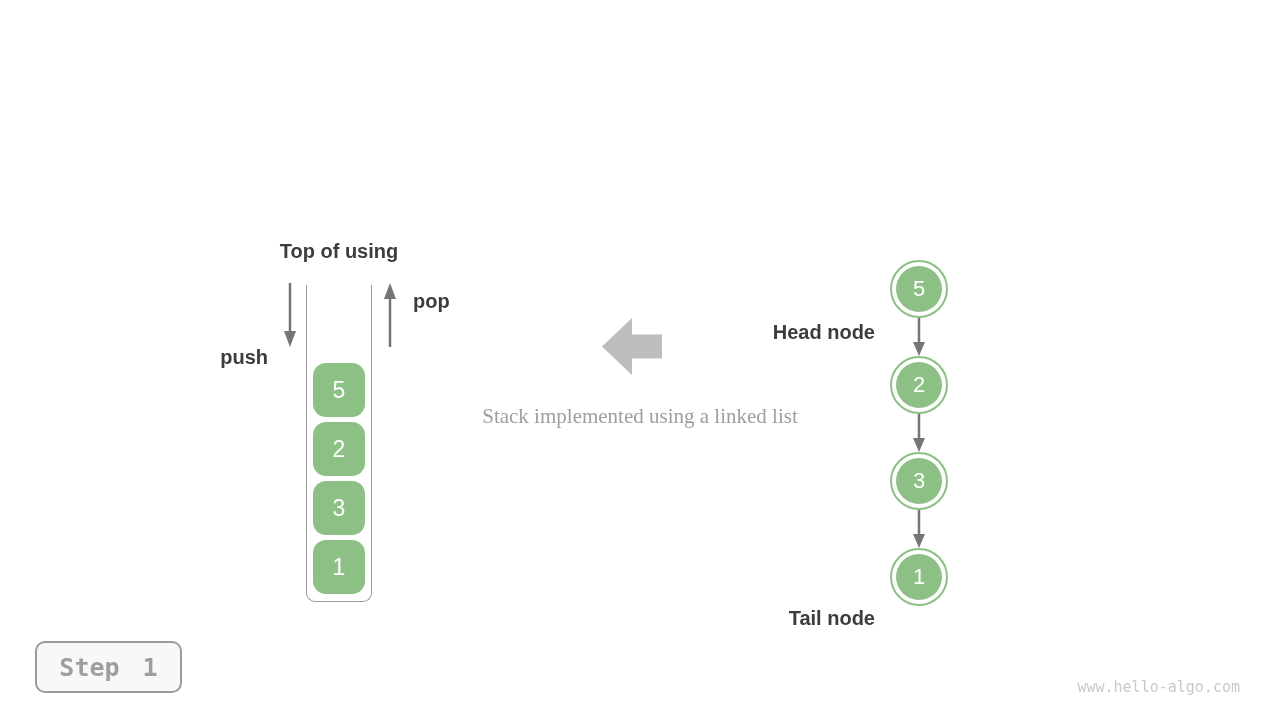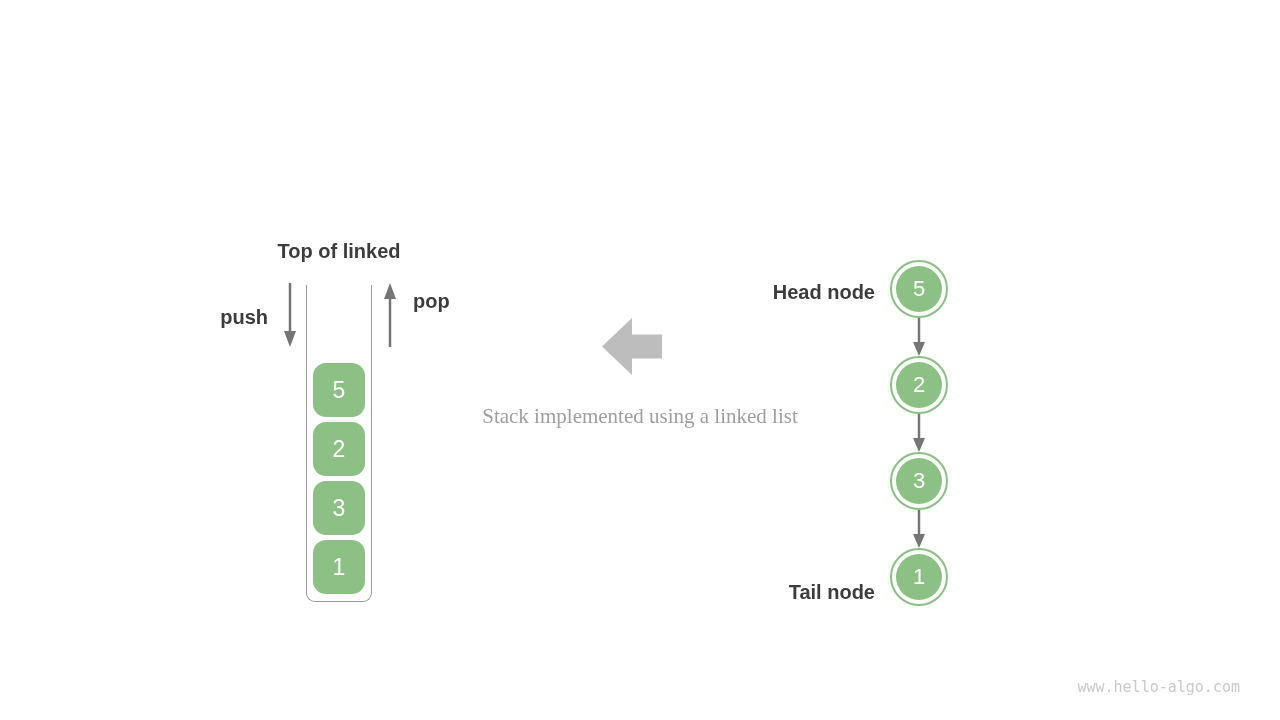--- a/index.html
+++ b/index.html
@@ -3,21 +3,21 @@
 <meta charset="utf-8">
 <style>
   html,body{margin:0;padding:0;background:#ffffff;}
   #stage{
     position:relative;width:1280px;height:720px;background:#ffffff;overflow:hidden;
     font-family:"Liberation Sans",sans-serif;
   }
   .abs{position:absolute;}
   .bold-label{font-weight:700;color:var(--label-dark);font-size:20px;line-height:1.1;}
   .center{text-align:center;}
-  .right{text-align:right;}
+  .right{text-align:right;margin-top:40px;}
 
   
   #stack-container{
     left:306px;top:285px;width:66px;height:317px;box-sizing:border-box;
     border-left:1.5px solid var(--container-border);
     border-right:1.5px solid var(--container-border);
     border-bottom:1.5px solid var(--container-border);
     border-bottom-left-radius:9px;border-bottom-right-radius:9px;
     display:flex;flex-direction:column;justify-content:flex-end;align-items:center;
     gap:5px;padding-bottom:7px;
@@ -54,21 +54,21 @@
   #watermark{
     left:1036px;top:678px;width:204px;text-align:right;
     font-family:"DejaVu Sans Mono",monospace;font-size:15px;color:var(--watermark-gray);
   }
 </style>
 </head>
 <body>
 
 <div id="stage">
 
-  <div class="abs bold-label center" style="left:239px;top:240px;width:200px;">Top of linked</div>
+  <div class="abs bold-label center" style="left:239px;top:240px;width:200px;">Top of using</div>
 
   <div class="abs bold-label right" style="left:188px;top:306px;width:80px;text-align:right;">push</div>
 
   <svg class="abs arrow-svg" style="left:282px;top:283px;" width="16" height="66" viewBox="0 0 16 66">
     <line x1="8" y1="0" x2="8" y2="50" stroke="currentColor" stroke-width="2.5"></line>
     <polygon points="2,48 14,48 8,64" fill="currentColor"></polygon>
   </svg>
 
   <svg class="abs arrow-svg" style="left:382px;top:283px;" width="16" height="66" viewBox="0 0 16 66">
     <line x1="8" y1="64" x2="8" y2="14" stroke="currentColor" stroke-width="2.5"></line>
@@ -85,21 +85,21 @@
   </div>
 
 
   <svg class="abs" id="big-arrow" style="left:602px;top:318px;" width="60" height="57" viewBox="0 0 60 57">
     <polygon points="0,28.5 30,0 30,16.5 60,16.5 60,40.5 30,40.5 30,57" fill="currentColor"></polygon>
   </svg>
 
   <div class="abs center" id="caption">Stack implemented using a linked list</div>
 
   <div class="abs bold-label right" style="left:675px;top:281px;width:200px;">Head node</div>
-  <div class="abs bold-label right" style="left:675px;top:581px;width:200px;">Tail node</div>
+  <div class="abs bold-label right" style="left:675px;top:567px;width:200px;">Tail node</div>
 
   <div class="abs ll-node" style="left:890px;top:260px;">
     <div class="ll-node-core">5</div>
   </div>
   <svg class="abs arrow-svg" style="left:911px;top:318px;" width="16" height="38" viewBox="0 0 16 38">
     <line x1="8" y1="0" x2="8" y2="26" stroke="currentColor" stroke-width="2.5"></line>
     <polygon points="2,24 14,24 8,38" fill="currentColor"></polygon>
   </svg>
 
   <div class="abs ll-node" style="left:890px;top:356px;">
@@ -115,16 +115,17 @@
   </div>
   <svg class="abs arrow-svg" style="left:911px;top:510px;" width="16" height="38" viewBox="0 0 16 38">
     <line x1="8" y1="0" x2="8" y2="26" stroke="currentColor" stroke-width="2.5"></line>
     <polygon points="2,24 14,24 8,38" fill="currentColor"></polygon>
   </svg>
 
   <div class="abs ll-node" style="left:890px;top:548px;">
     <div class="ll-node-core">1</div>
   </div>
 
+  <div class="abs" id="step-badge">Step 1</div>
 
   <div class="abs" id="watermark">www.hello-algo.com</div>
 
 </div>
 
 </body></html>

